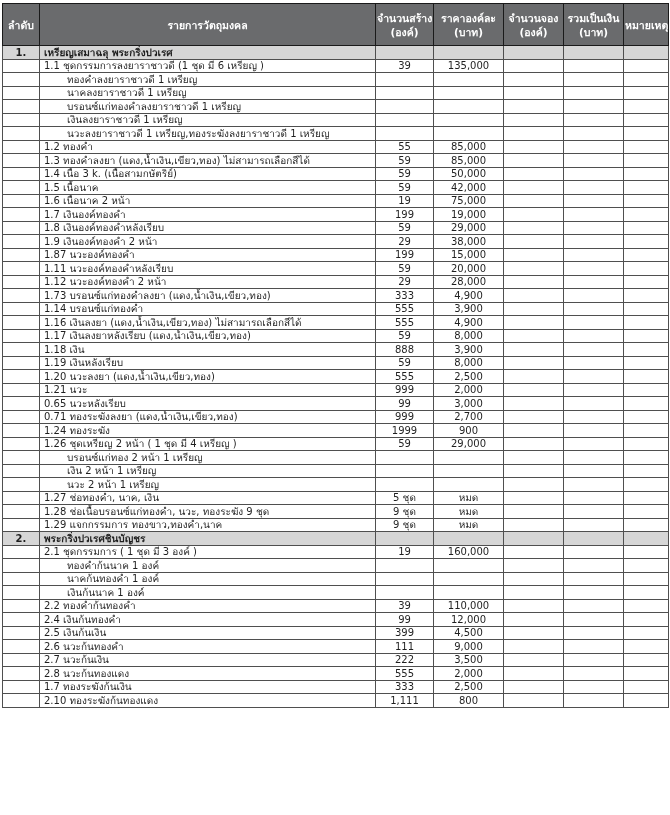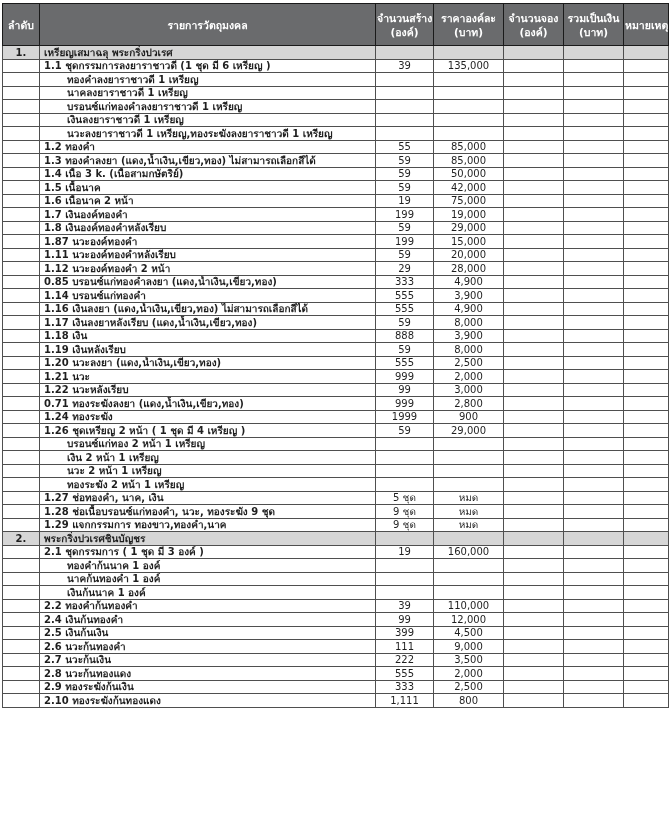--- a/index.html
+++ b/index.html
@@ -38,21 +38,21 @@
     font-weight:bold;font-size:10.5px;line-height:14px;
     height:42px;padding:0 1px;text-align:center;vertical-align:middle;
   }
   thead .h2:empty{display:none;}
   thead .h1,thead .h2{display:block;}
   td{
     height:13.5px;font-size:10px;line-height:11px;
     padding:0 2px;vertical-align:middle;
   }
   td.c-no{text-align:center;font-weight:bold;}
-  td.c-label{text-align:left;padding-left:4px;font-weight:bold;}
+  td.c-label{text-align:left;padding-left:4px;}
   tr.subrow td.c-label{padding-left:27px;}
   td.c-num{text-align:center;}
   tr.section td{background:var(--section-bg);font-weight:bold;}
 </style>
 </head>
 <body>
 
 <table>
   <colgroup>
     <col class="w-no">
@@ -217,20 +217,29 @@
         <td class="c-no"></td>
         <td class="c-label">1.8 เงินองค์ทองคำหลังเรียบ</td>
         <td class="c-num">59</td>
         <td class="c-num">29,000</td>
         <td class="c-num"></td>
         <td class="c-num"></td>
         <td class="c-num"></td>
       </tr>
       <tr>
         <td class="c-no"></td>
+        <td class="c-label">1.9 เงินองค์ทองคำ 2 หน้า</td>
+        <td class="c-num">29</td>
+        <td class="c-num">38,000</td>
+        <td class="c-num"></td>
+        <td class="c-num"></td>
+        <td class="c-num"></td>
+      </tr>
+      <tr>
+        <td class="c-no"></td>
         <td class="c-label">1.87 นวะองค์ทองคำ</td>
         <td class="c-num">199</td>
         <td class="c-num">15,000</td>
         <td class="c-num"></td>
         <td class="c-num"></td>
         <td class="c-num"></td>
       </tr>
       <tr>
         <td class="c-no"></td>
         <td class="c-label">1.11 นวะองค์ทองคำหลังเรียบ</td>
@@ -244,21 +253,21 @@
         <td class="c-no"></td>
         <td class="c-label">1.12 นวะองค์ทองคำ 2 หน้า</td>
         <td class="c-num">29</td>
         <td class="c-num">28,000</td>
         <td class="c-num"></td>
         <td class="c-num"></td>
         <td class="c-num"></td>
       </tr>
       <tr>
         <td class="c-no"></td>
-        <td class="c-label">0.85 บรอนซ์แก่ทองคำลงยา (แดง,น้ำเงิน,เขียว,ทอง)</td>
+        <td class="c-label">1.73 บรอนซ์แก่ทองคำลงยา (แดง,น้ำเงิน,เขียว,ทอง)</td>
         <td class="c-num">333</td>
         <td class="c-num">4,900</td>
         <td class="c-num"></td>
         <td class="c-num"></td>
         <td class="c-num"></td>
       </tr>
       <tr>
         <td class="c-no"></td>
         <td class="c-label">1.14 บรอนซ์แก่ทองคำ</td>
         <td class="c-num">555</td>
@@ -316,32 +325,32 @@
         <td class="c-no"></td>
         <td class="c-label">1.21 นวะ</td>
         <td class="c-num">999</td>
         <td class="c-num">2,000</td>
         <td class="c-num"></td>
         <td class="c-num"></td>
         <td class="c-num"></td>
       </tr>
       <tr>
         <td class="c-no"></td>
-        <td class="c-label">1.22 นวะหลังเรียบ</td>
+        <td class="c-label">0.65 นวะหลังเรียบ</td>
         <td class="c-num">99</td>
         <td class="c-num">3,000</td>
         <td class="c-num"></td>
         <td class="c-num"></td>
         <td class="c-num"></td>
       </tr>
       <tr>
         <td class="c-no"></td>
         <td class="c-label">0.71 ทองระฆังลงยา (แดง,น้ำเงิน,เขียว,ทอง)</td>
         <td class="c-num">999</td>
-        <td class="c-num">2,800</td>
+        <td class="c-num">2,700</td>
         <td class="c-num"></td>
         <td class="c-num"></td>
         <td class="c-num"></td>
       </tr>
       <tr>
         <td class="c-no"></td>
         <td class="c-label">1.24 ทองระฆัง</td>
         <td class="c-num">1999</td>
         <td class="c-num">900</td>
         <td class="c-num"></td>
@@ -377,29 +386,20 @@
       </tr>
       <tr class="subrow">
         <td class="c-no"></td>
         <td class="c-label">นวะ 2 หน้า 1 เหรียญ</td>
         <td class="c-num"></td>
         <td class="c-num"></td>
         <td class="c-num"></td>
         <td class="c-num"></td>
         <td class="c-num"></td>
       </tr>
-      <tr class="subrow">
-        <td class="c-no"></td>
-        <td class="c-label">ทองระฆัง 2 หน้า 1 เหรียญ</td>
-        <td class="c-num"></td>
-        <td class="c-num"></td>
-        <td class="c-num"></td>
-        <td class="c-num"></td>
-        <td class="c-num"></td>
-      </tr>
       <tr>
         <td class="c-no"></td>
         <td class="c-label">1.27 ช่อทองคำ, นาค, เงิน</td>
         <td class="c-num">5 ชุด</td>
         <td class="c-num">หมด</td>
         <td class="c-num"></td>
         <td class="c-num"></td>
         <td class="c-num"></td>
       </tr>
       <tr>
@@ -514,21 +514,21 @@
         <td class="c-no"></td>
         <td class="c-label">2.8 นวะก้นทองแดง</td>
         <td class="c-num">555</td>
         <td class="c-num">2,000</td>
         <td class="c-num"></td>
         <td class="c-num"></td>
         <td class="c-num"></td>
       </tr>
       <tr>
         <td class="c-no"></td>
-        <td class="c-label">2.9 ทองระฆังก้นเงิน</td>
+        <td class="c-label">1.7 ทองระฆังก้นเงิน</td>
         <td class="c-num">333</td>
         <td class="c-num">2,500</td>
         <td class="c-num"></td>
         <td class="c-num"></td>
         <td class="c-num"></td>
       </tr>
       <tr>
         <td class="c-no"></td>
         <td class="c-label">2.10 ทองระฆังก้นทองแดง</td>
         <td class="c-num">1,111</td>

